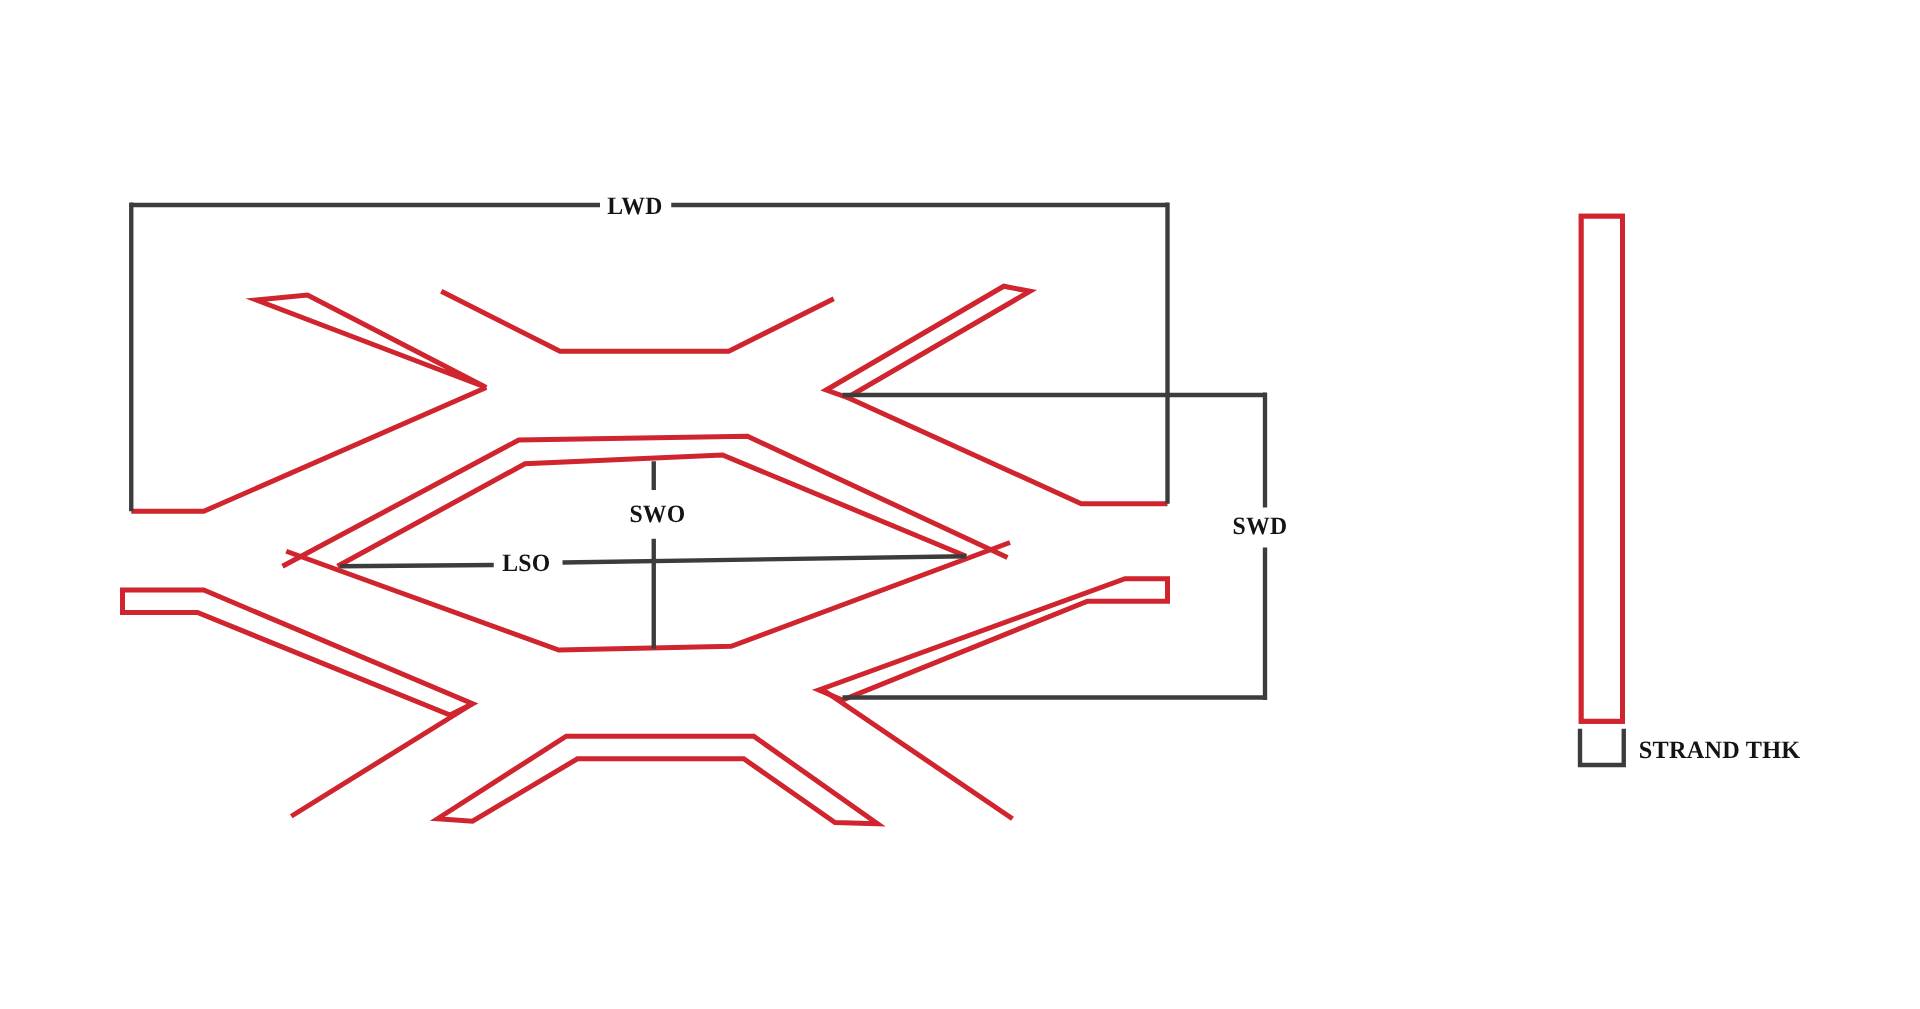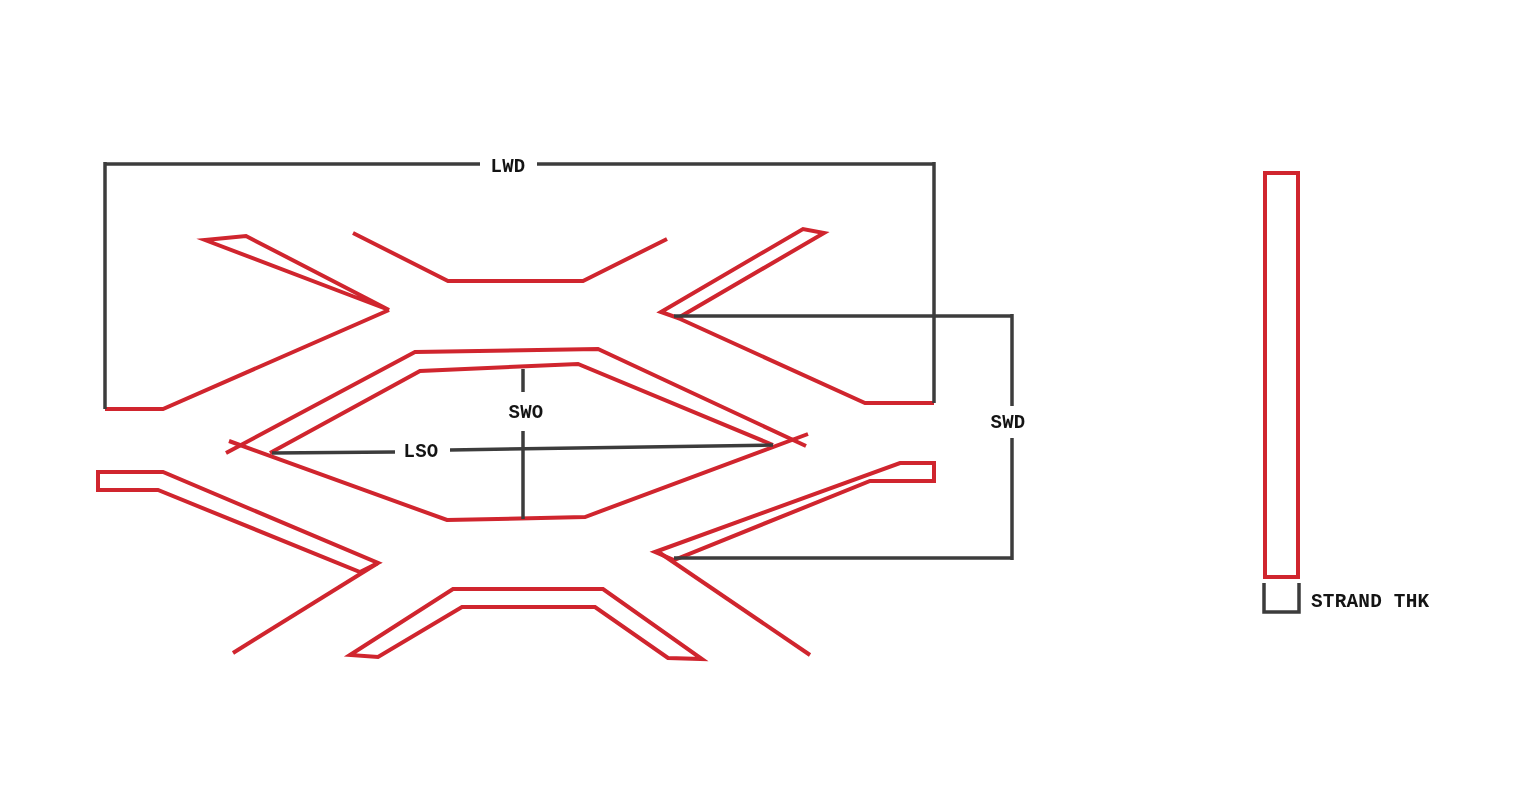--- a/index.html
+++ b/index.html
@@ -4,21 +4,21 @@
 <style>
   :root{
     --strand-red:#d0252e;
     --dimension-dark:#3c3c3c;
     --label-text:#141414;
     --background:#ffffff;
   }
   *{margin:0;padding:0;box-sizing:border-box;}
   html,body{width:1536px;height:807px;background:var(--background);overflow:hidden;}
   .stage{position:relative;width:1536px;height:804px;background:var(--background);
-         font-family:Liberation Mono, monospace;}
+         font-family:Liberation Serif, serif;}
   svg{position:absolute;left:0;top:0;}
   .red{stroke:var(--strand-red);stroke-width:4;fill:none;stroke-linejoin:miter;stroke-miterlimit:6;}
   .red-fill{fill:var(--strand-red);stroke:none;}
   .bar-outline{stroke:var(--strand-red);stroke-width:4;fill:#fff;}
   .dark{stroke:var(--dimension-dark);stroke-width:3.5;fill:none;stroke-linejoin:miter;}
   .dim-label{position:absolute;font-weight:700;font-size:20px;letter-spacing:.2px;
              color:var(--label-text);transform:translate(-50%,-50%) scale(.95,1);
              white-space:nowrap;background:var(--background);padding:0 3px;}
   .dim-label.left-anchor{transform:translate(0,-50%) scale(.97,1);transform-origin:left center;padding:0;}
 </style>

